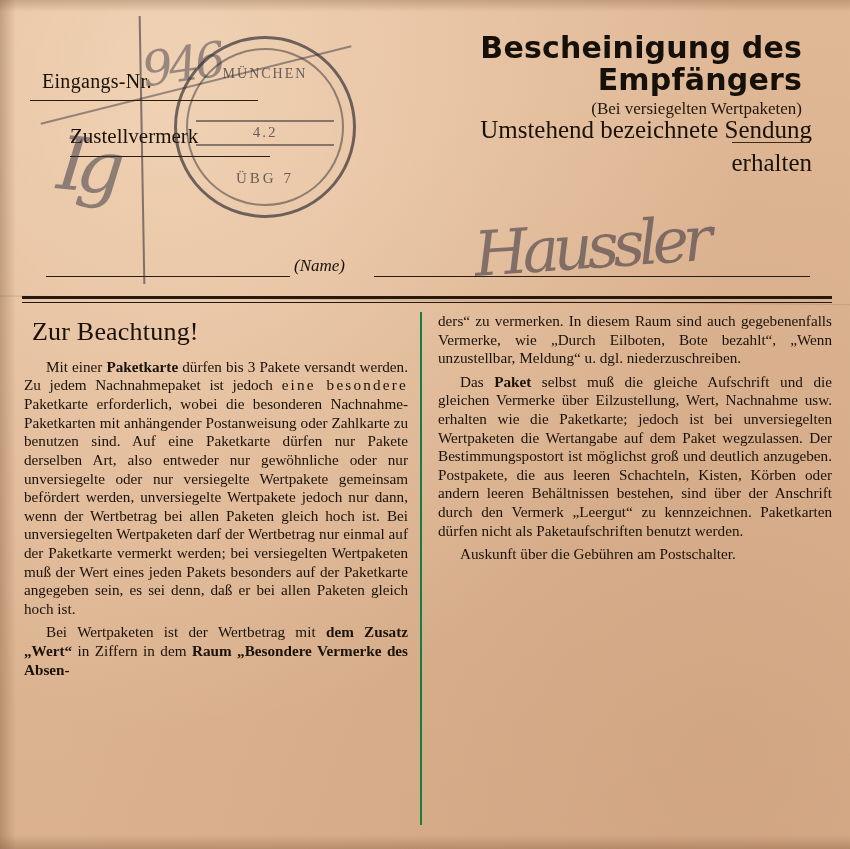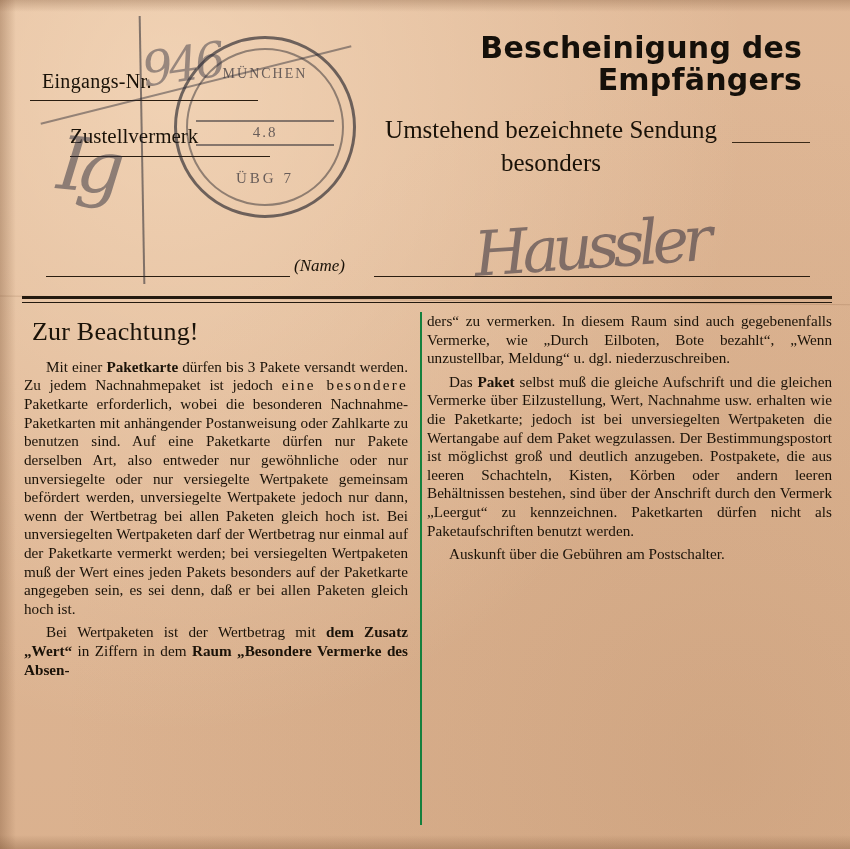--- a/index.html
+++ b/index.html
@@ -86,21 +86,21 @@
     font-size: 21px;
   }
   .rule-zustell {
     position: absolute;
     left: 48px; top: 142px; width: 200px;
     border-bottom: 1.4px solid #2a1d10;
   }
   .sendung {
     position: absolute;
     left: 268px; top: 100px; right: 20px;
-    text-align: center;
+    text-align: right;
     font-size: 25px;
     line-height: 1.30;
   }
   .rule-sendung-right {
     position: absolute;
     right: 22px; top: 128px; width: 78px;
     border-bottom: 1.4px solid #3a2a18;
   }
   .name-label {
     position: absolute;
@@ -229,21 +229,21 @@
     text-justify: inter-word;
     hyphens: manual;
   }
   .col-left {
     width: 398px;
     padding-right: 12px;
     border-right: 2px solid #15803d;
   }
   .col-right {
     flex: 1;
-    padding-left: 5px;
+    padding-left: 16px;
   }
   .zur-beachtung {
     font-size: 26px;
     margin: 4px 0 10px 8px;
     letter-spacing: 0.2px;
   }
   .col p {
     margin: 0 0 5px 0;
     text-indent: 22px;
   }
@@ -271,45 +271,46 @@
   <div class="paper-tint"></div>
   <div class="edge-left"></div>
   <div class="edge-top"></div>
   <div class="edge-bottom"></div>
   <div class="crease"></div>
 
   <div class="top-block">
 
     <div class="heading">
       <div class="title">Bescheinigung des Empfängers</div>
+      <div class="subtitle">(Bei versiegelten Wertpaketen)</div>
     </div>
 
     <div class="eingangs">Eingangs-Nr.</div>
     <div class="rule-eingangs"></div>
 
     <div class="zustellvermerk">Zustellvermerk</div>
     <div class="rule-zustell"></div>
 
     <div class="sendung">
       <div>Umstehend bezeichnete Sendung</div>
-      <div>besonders</div>
+      <div>erhalten</div>
     </div>
     <div class="rule-sendung-right"></div>
 
     <div class="name-label">(Name)</div>
     <div class="rule-name"></div>
     <div class="rule-name-left"></div>
 
     <div class="postmark">
       <div class="pm-ring"></div>
       <div class="pm-ring2"></div>
       <div class="pm-bar"></div>
       <div class="pm-bar2"></div>
       <div class="pm-text pm-top">MÜNCHEN</div>
-      <div class="pm-text pm-mid">4.8</div>
+      <div class="pm-text pm-mid">4.2</div>
       <div class="pm-text pm-bot">ÜBG 7</div>
     </div>
     <div class="pm-cross-v"></div>
     <div class="pm-cross-h"></div>
 
     <div class="scribble sig-name">Haussler</div>
     <div class="scribble sig-left">Ig</div>
     <div class="scribble sig-num">946</div>
   </div>
 

